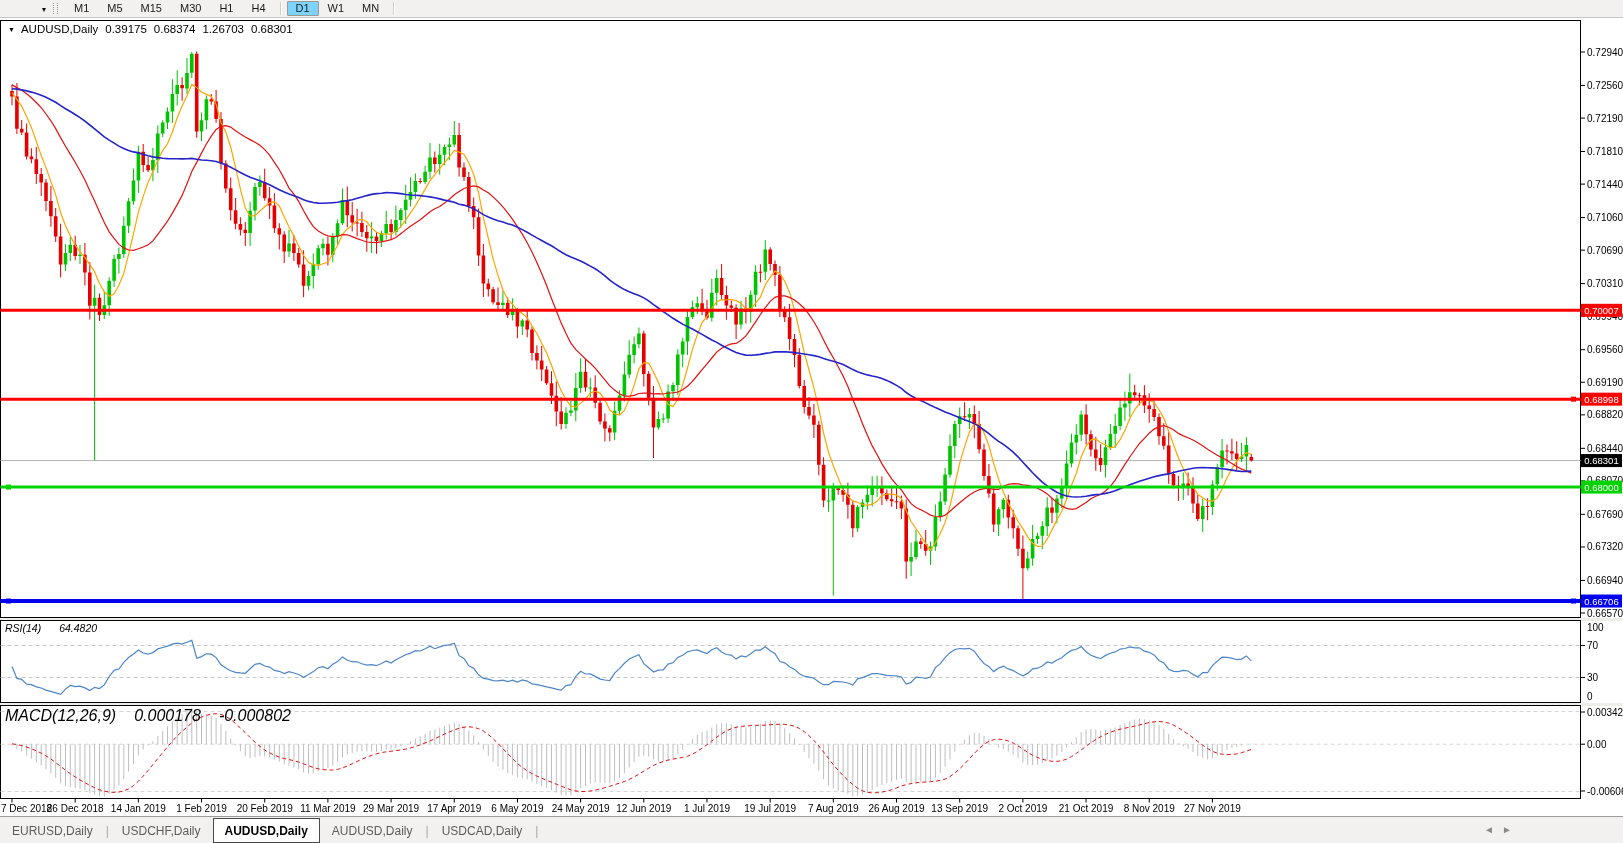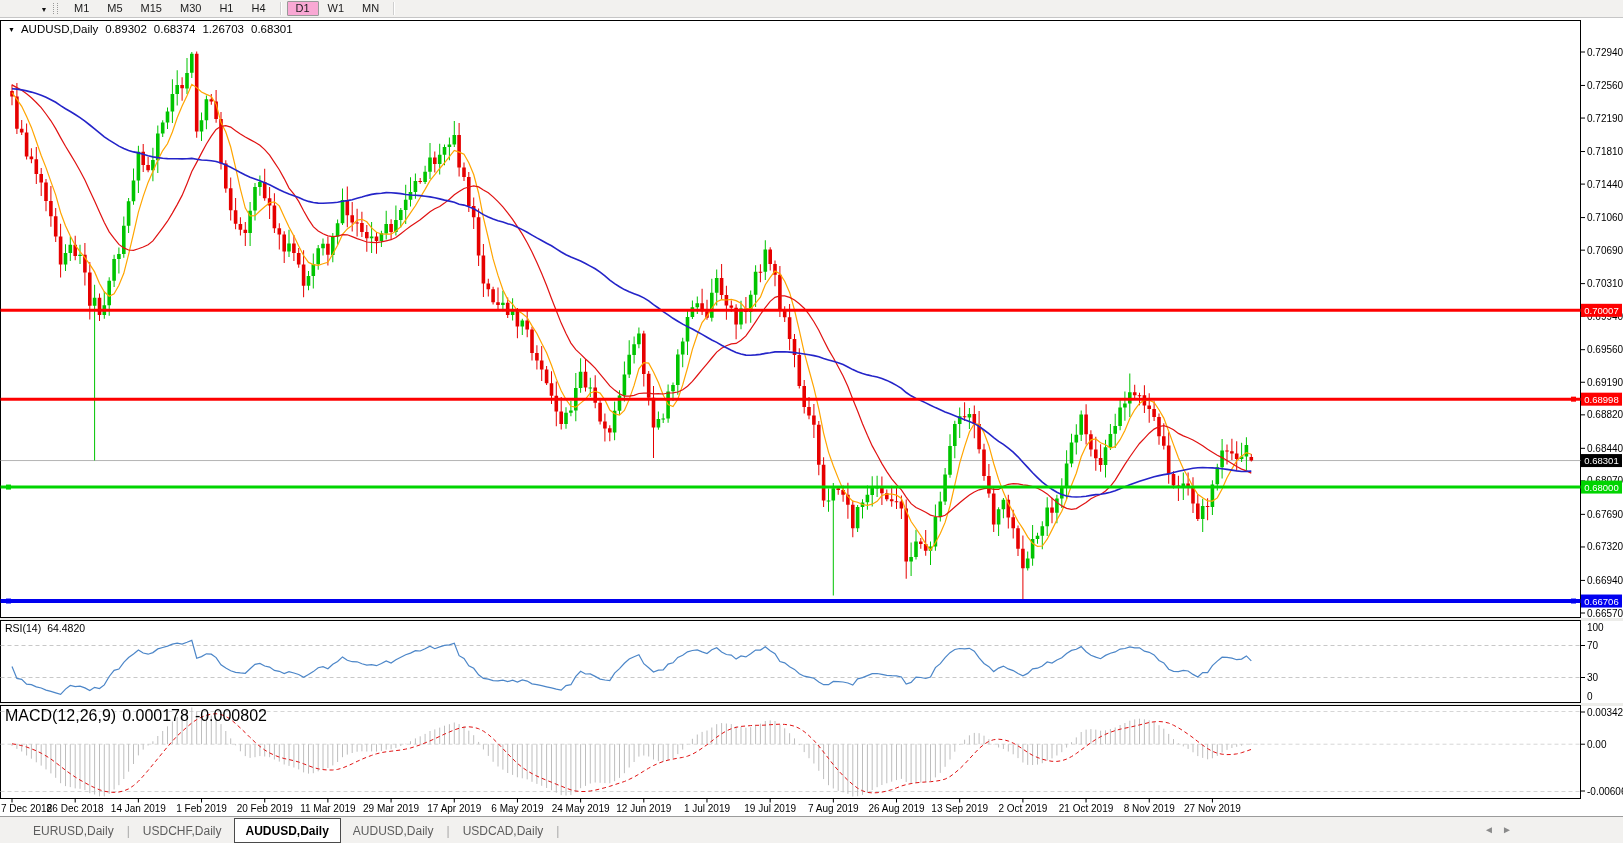--- a/index.html
+++ b/index.html
@@ -3,31 +3,31 @@
 <meta charset="utf-8">
 <style>
   html,body{margin:0;padding:0;}
   body{width:1623px;height:843px;background:#FFFFFF;overflow:hidden;position:relative;
        font-family:"Liberation Sans",sans-serif;}
   #toolbar{position:absolute;top:0;left:0;width:1623px;height:17px;background:#F2F1EF;
            border-bottom:1px solid #C6C6C6;display:flex;align-items:center;font-size:11px;color:#1a1a1a;padding-left:36px;}
   .tb-menu{width:16px;text-align:center;font-size:7px;color:#111;padding-top:1px;}
   .gripper{width:3px;height:11px;border-left:1px dotted #9a9a9a;border-right:1px dotted #9a9a9a;margin:0 7px 0 1px;}
   .tb-btn{padding:1px 9px;height:13px;line-height:13px;cursor:default;}
-  .tb-btn.active{background:#f9a8d4;border:1px solid #999;border-radius:1px;padding:0 8px;}
+  .tb-btn.active{background:#7dd3fc;border:1px solid #999;border-radius:1px;padding:0 8px;}
   .tb-sep{width:1px;height:13px;background:#CFCFCF;border-right:1px solid #FFF;margin:0 5px;}
   #chart-title{position:absolute;top:23px;left:8px;font-size:11.5px;color:#000;display:flex;align-items:center;}
   #chart-title .menu-arrow{font-size:7px;margin-right:6px;}
   #chart-title span.part{margin-right:7px;}
   #rsi-label{position:absolute;top:622px;left:5px;font-size:10.5px;color:#000;}
   #macd-label{position:absolute;top:707px;left:5px;font-size:16px;color:#000;}
-  #rsi-label span,#macd-label span{margin-right:6px;}
+  #rsi-label span,#macd-label span{margin-right:18px;font-style:italic;}
   #tabbar{position:absolute;top:816px;left:0;width:1623px;height:27px;background:#F2F1EF;
           border-top:1px solid #9B9B9B;font-size:12px;color:#5d5d5d;}
-  #tabs{display:flex;align-items:center;height:100%;padding-left:21px;}
+  #tabs{display:flex;align-items:center;height:100%;padding-left:0;}
   .tab{padding:0 12px;height:100%;display:flex;align-items:center;cursor:default;}
   .tab.active{background:#FFFFFF;border:1px solid #4a4a4a;color:#000;font-weight:bold;height:23px;padding:0 11px;}
   .tabsep{color:#a8a8a8;padding:0 1px;}
   .scroll-arrow{position:absolute;top:7px;font-size:10px;color:#8a8a8a;}
   svg text{font-family:"Liberation Sans",sans-serif;}
 </style>
 </head>
 <body>
 
 <div id="toolbar">
@@ -182,21 +182,21 @@
       <line x1="1149.24" y1="781.5" x2="1149.24" y2="785.5" stroke="#000" stroke-width="1"></line>
       <text y="795" font-size="10" fill="#000" x="1149.24" text-anchor="middle">8 Nov 2019</text>
       <line x1="1212.42" y1="781.5" x2="1212.42" y2="785.5" stroke="#000" stroke-width="1"></line>
       <text y="795" font-size="10" fill="#000" x="1212.42" text-anchor="middle">27 Nov 2019</text>
     </g>
   </svg>
 
 <div id="chart-title">
   <span class="menu-arrow">▼</span>
   <span class="part">AUDUSD,Daily</span>
-  <span class="part">0.89302</span>
+  <span class="part">0.39175</span>
   <span class="part">0.68374</span>
   <span class="part">1.26703</span>
   <span class="part">0.68301</span>
 </div>
 
 <div id="rsi-label">
   <span>RSI(14)</span><span>64.4820</span>
 </div>
 
 <div id="macd-label">

